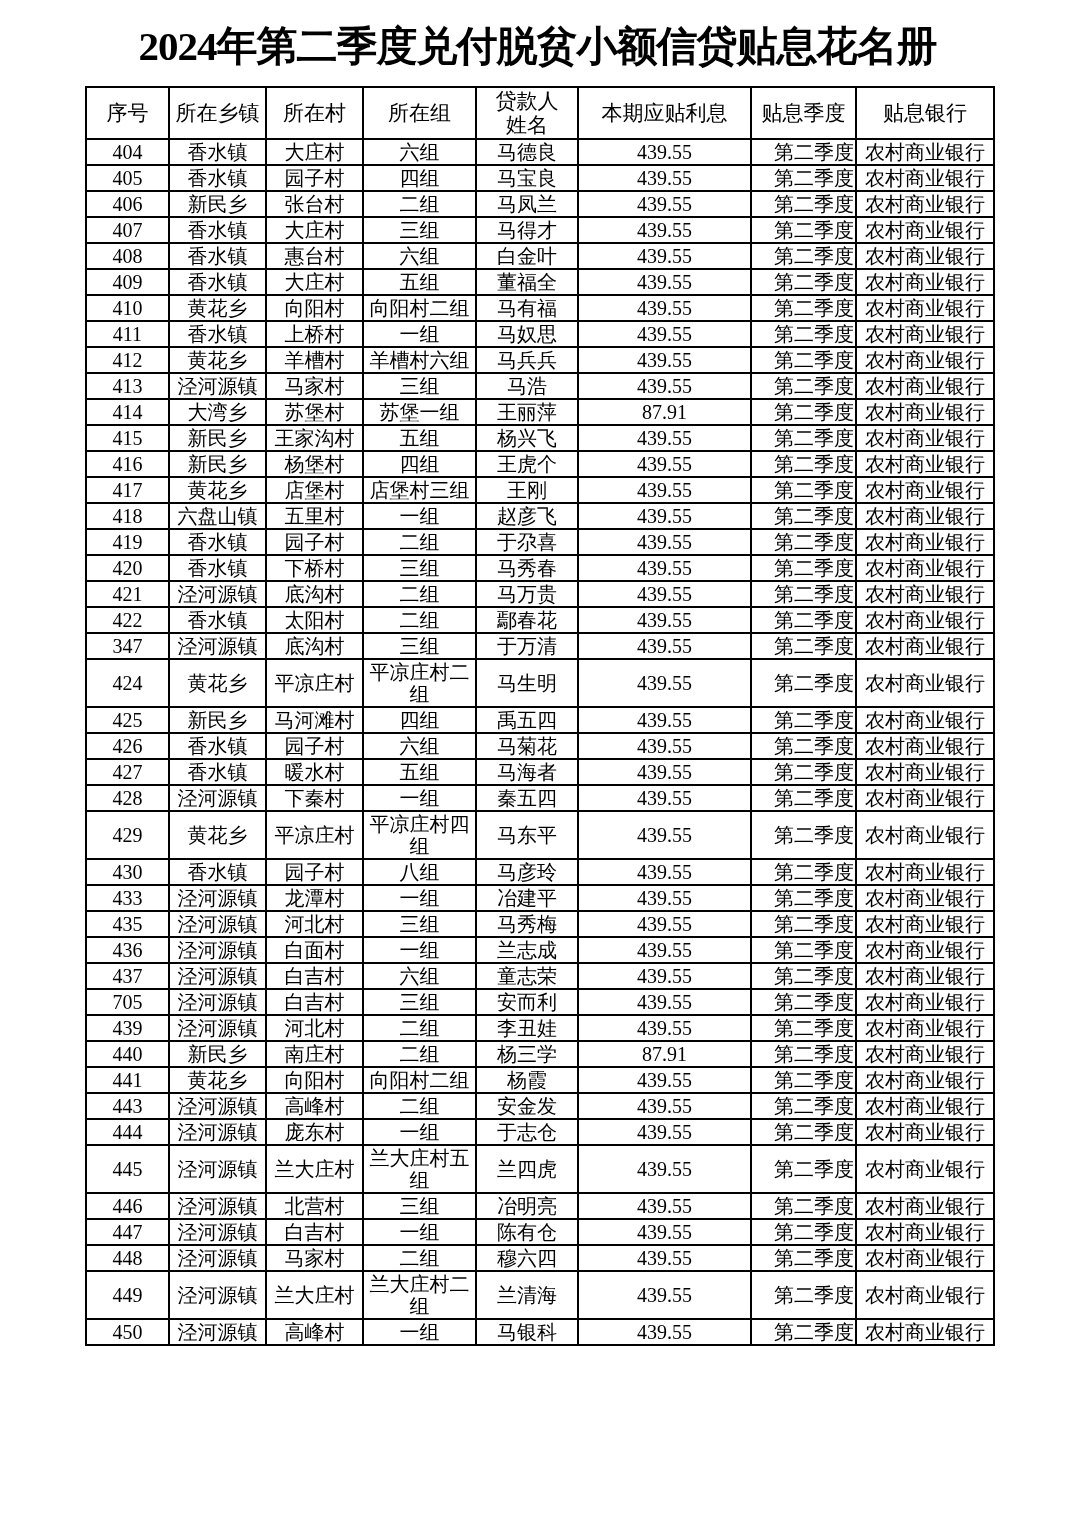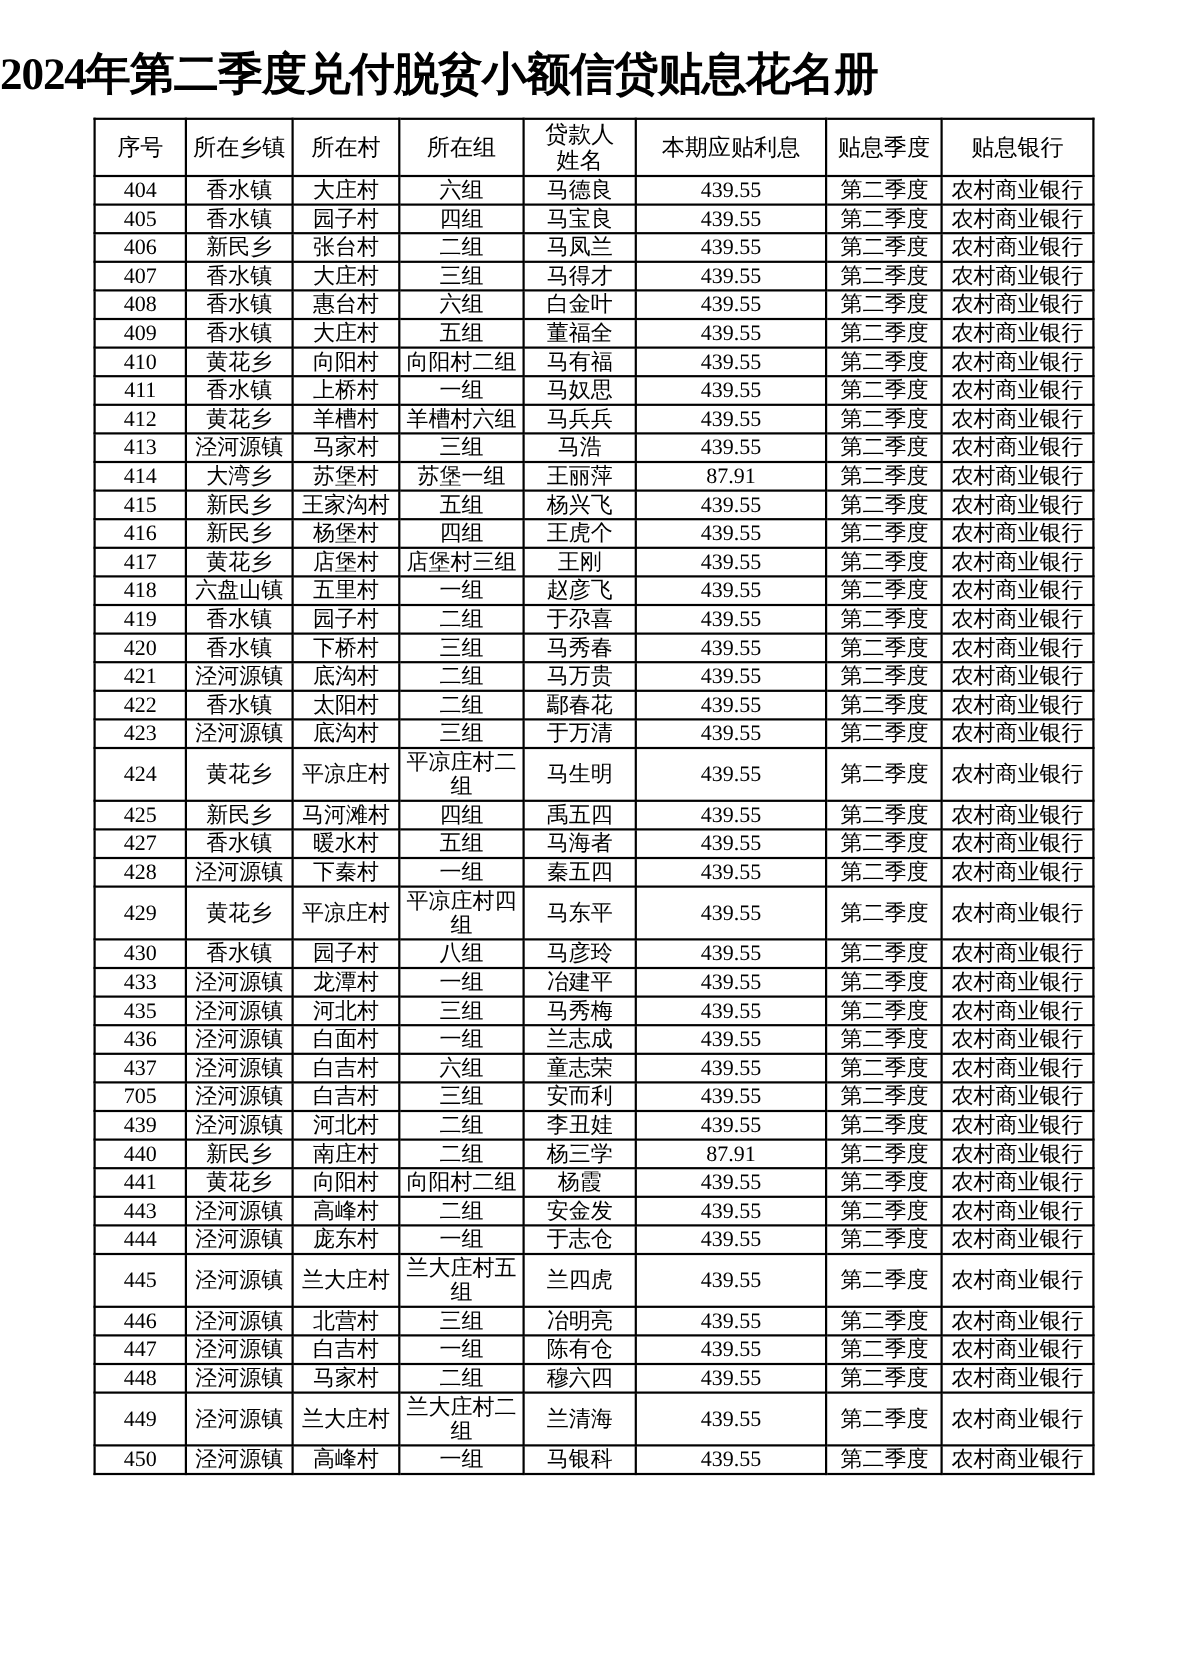--- a/index.html
+++ b/index.html
@@ -4,21 +4,22 @@
 <style>
   * { margin: 0; padding: 0; box-sizing: border-box; }
   html, body { background: #ffffff; }
   body {
     width: 1075px; height: 1519px;
     font-family: "Liberation Serif", "DejaVu Serif", serif;
     color: #000000;
   }
   .page { position: relative; width: 1075px; height: 1519px; overflow: hidden; background: #fff; }
   .doc-title {
-    margin-top: 43px;
+    margin-top: 22px;
+    text-align: center;
     font-size: 41px;
     font-weight: bold;
     line-height: 49px;
     letter-spacing: -1px;
     white-space: nowrap;
   }
   table.roster {
     border-collapse: collapse;
     table-layout: fixed;
     margin: 15px 0 0 85px;
@@ -40,21 +41,21 @@
     border-radius: 24px;
   }
   .roster td {
     font-size: 20px;
     line-height: 22px;
     height: 26px;
     padding: 1px 1px;
     word-break: break-all;
   }
   .roster td.quarter-cell {
-    text-align: center;
+    text-align: right;
     padding-left: 2px;
   }
 </style>
 </head>
 <body>
 
 <div class="page">
   <h1 class="doc-title">2024年第二季度兑付脱贫小额信贷贴息花名册</h1>
 
   <table class="roster">
@@ -266,21 +267,21 @@
           <td>422</td>
           <td>香水镇</td>
           <td>太阳村</td>
           <td>二组</td>
           <td>鄢春花</td>
           <td>439.55</td>
           <td class="quarter-cell">第二季度</td>
           <td>农村商业银行</td>
         </tr>
         <tr>
-          <td>423</td>
+          <td>347</td>
           <td>泾河源镇</td>
           <td>底沟村</td>
           <td>三组</td>
           <td>于万清</td>
           <td>439.55</td>
           <td class="quarter-cell">第二季度</td>
           <td>农村商业银行</td>
         </tr>
         <tr>
           <td>424</td>
@@ -296,20 +297,30 @@
           <td>425</td>
           <td>新民乡</td>
           <td>马河滩村</td>
           <td>四组</td>
           <td>禹五四</td>
           <td>439.55</td>
           <td class="quarter-cell">第二季度</td>
           <td>农村商业银行</td>
         </tr>
         <tr>
+          <td>426</td>
+          <td>香水镇</td>
+          <td>园子村</td>
+          <td>六组</td>
+          <td>马菊花</td>
+          <td>439.55</td>
+          <td class="quarter-cell">第二季度</td>
+          <td>农村商业银行</td>
+        </tr>
+        <tr>
           <td>427</td>
           <td>香水镇</td>
           <td>暖水村</td>
           <td>五组</td>
           <td>马海者</td>
           <td>439.55</td>
           <td class="quarter-cell">第二季度</td>
           <td>农村商业银行</td>
         </tr>
         <tr>

